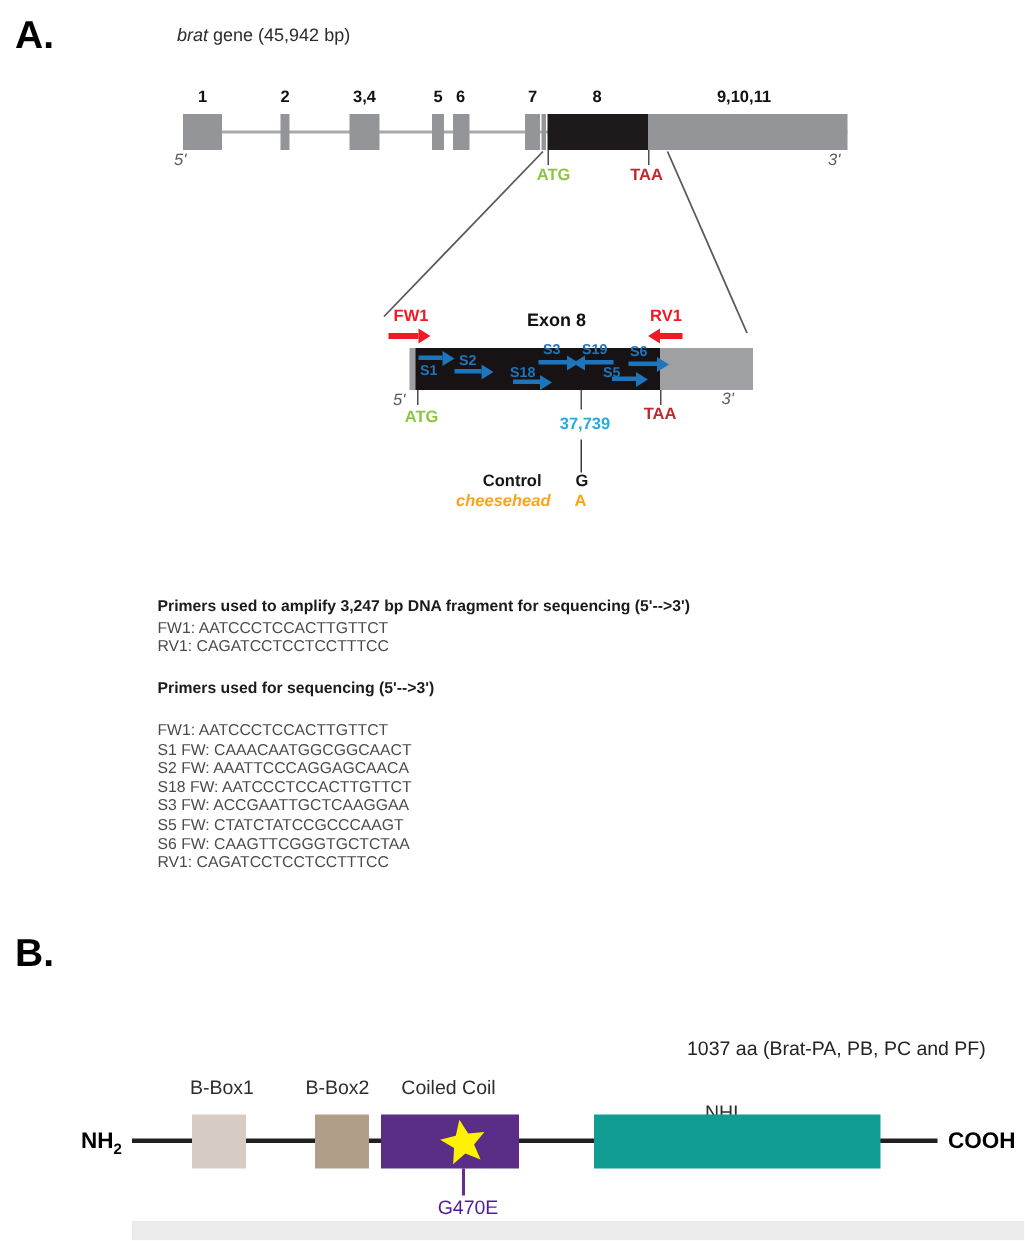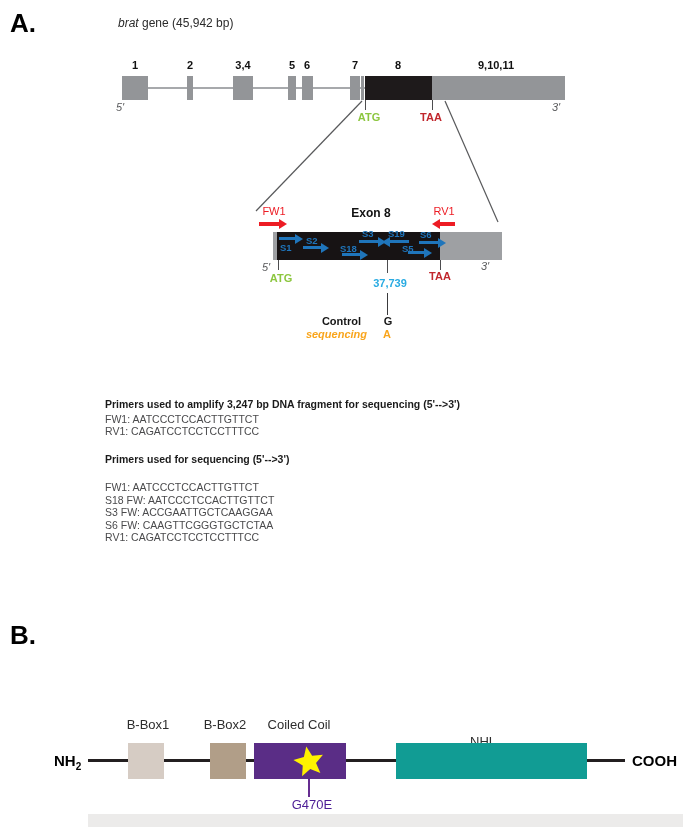--- a/index.html
+++ b/index.html
@@ -19,21 +19,21 @@
   .cds  { background:var(--cds-black,#1E1A1B) !important; }
   .exlab { top:59px; font-size:11px; font-weight:bold; color:#111; }
   .prime { font-style:italic; font-size:11px; color:#58595B; }
   .atg { color:var(--start-green,#8CC63F); font-weight:bold; font-size:11px; }
   .taa { color:var(--stop-red,#C1272D); font-weight:bold; font-size:11px; }
   .tick { width:1px; background:#4d4d4f; }
 
   
   .inset-gray { background:#9EA0A3; }
   .inset-black { background:#171314; }
-  .redlab { color:var(--primer-red,#ED1C24); font-weight:normal; font-size:11px; }
+  .redlab { color:var(--primer-red,#ED1C24); font-weight:bold; font-size:11px; }
   .exon8-title { font-weight:bold; font-size:12px; color:#111; }
   .rarrow { height:4px; background:var(--primer-red,#ED1C24); }
   .rarrow.right::after { content:''; position:absolute; right:-8px; top:-3px;
     border-left:8px solid var(--primer-red,#ED1C24); border-top:5px solid transparent; border-bottom:5px solid transparent; }
   .rarrow.left::after { content:''; position:absolute; left:-8px; top:-3px;
     border-right:8px solid var(--primer-red,#ED1C24); border-top:5px solid transparent; border-bottom:5px solid transparent; }
   .barrow { height:3px; background:var(--primer-blue,#1F75BB); }
   .barrow.right::after { content:''; position:absolute; right:-8px; top:-3.5px;
     border-left:8px solid var(--primer-blue,#1F75BB); border-top:5px solid transparent; border-bottom:5px solid transparent; }
   .barrow.left::after { content:''; position:absolute; left:-8px; top:-3.5px;
@@ -137,39 +137,43 @@
   <div class="abs tick" style="left:440px; top:260px; height:10px;"></div>
   <div class="abs prime" style="left:262px; top:261px;">5'</div>
   <div class="abs prime" style="left:481px; top:260px;">3'</div>
   <div class="abs atg ctr" style="left:281px; top:272px;">ATG</div>
   <div class="abs taa ctr" style="left:440px; top:270px;">TAA</div>
   <div class="abs pos ctr" style="left:390px; top:277px;">37,739</div>
 
   <div class="abs vline" style="left:387px; top:293px; height:22px;"></div>
   <div class="abs ctrl" style="left:285px; top:315px; width:76px; text-align:right;">Control</div>
   <div class="abs ctrl ctr" style="left:388px; top:315px;">G</div>
-  <div class="abs chz orange" style="left:285px; top:328px; width:82px; text-align:right;">sequencing</div>
+  <div class="abs chz orange" style="left:285px; top:328px; width:82px; text-align:right;">cheesehead</div>
   <div class="abs ctrl orange ctr" style="left:387px; top:328px;">A</div>
 
   <div class="abs phead" style="left:105px; top:398px;">Primers used to amplify 3,247 bp DNA fragment for sequencing (5'--&gt;3')</div>
   <div class="abs pline" style="left:105px; top:413px;">FW1: AATCCCTCCACTTGTTCT</div>
   <div class="abs pline" style="left:105px; top:425px;">RV1: CAGATCCTCCTCCTTTCC</div>
 
   <div class="abs phead" style="left:105px; top:453px;">Primers used for sequencing (5'--&gt;3')</div>
   <div class="abs" style="left:105px; top:481px;">
     <div class="pline">FW1: AATCCCTCCACTTGTTCT</div>
+    <div class="pline">S1 FW: CAAACAATGGCGGCAACT</div>
+    <div class="pline">S2 FW: AAATTCCCAGGAGCAACA</div>
     <div class="pline">S18 FW: AATCCCTCCACTTGTTCT</div>
     <div class="pline">S3 FW: ACCGAATTGCTCAAGGAA</div>
+    <div class="pline">S5 FW: CTATCTATCCGCCCAAGT</div>
     <div class="pline">S6 FW: CAAGTTCGGGTGCTCTAA</div>
     <div class="pline">RV1: CAGATCCTCCTCCTTTCC</div>
   </div>
 
   <div class="abs panel-label" style="left:10px; top:620px;">B.</div>
   <div class="abs bottom-band" style="left:88px; top:814px; width:595px; height:13px;"></div>
 
+  <div class="abs annot" style="left:458px; top:691px;">1037 aa (Brat-PA, PB, PC and PF)</div>
 
   <div class="abs domlab ctr" style="left:148px; top:717px;">B-Box1</div>
   <div class="abs domlab ctr" style="left:225px; top:717px;">B-Box2</div>
   <div class="abs domlab ctr" style="left:299px; top:717px;">Coiled Coil</div>
   <div class="abs domlab ctr" style="left:483px; top:717px;margin-top:17px;">NHL</div>
 
   <div class="abs term" style="left:54px; top:752px;"><span>NH</span><sub>2</sub></div>
   <div class="abs backbone" style="left:88px; top:759px; width:537px;"></div>
   <div class="abs term" style="left:632px; top:752px;">COOH</div>
 

